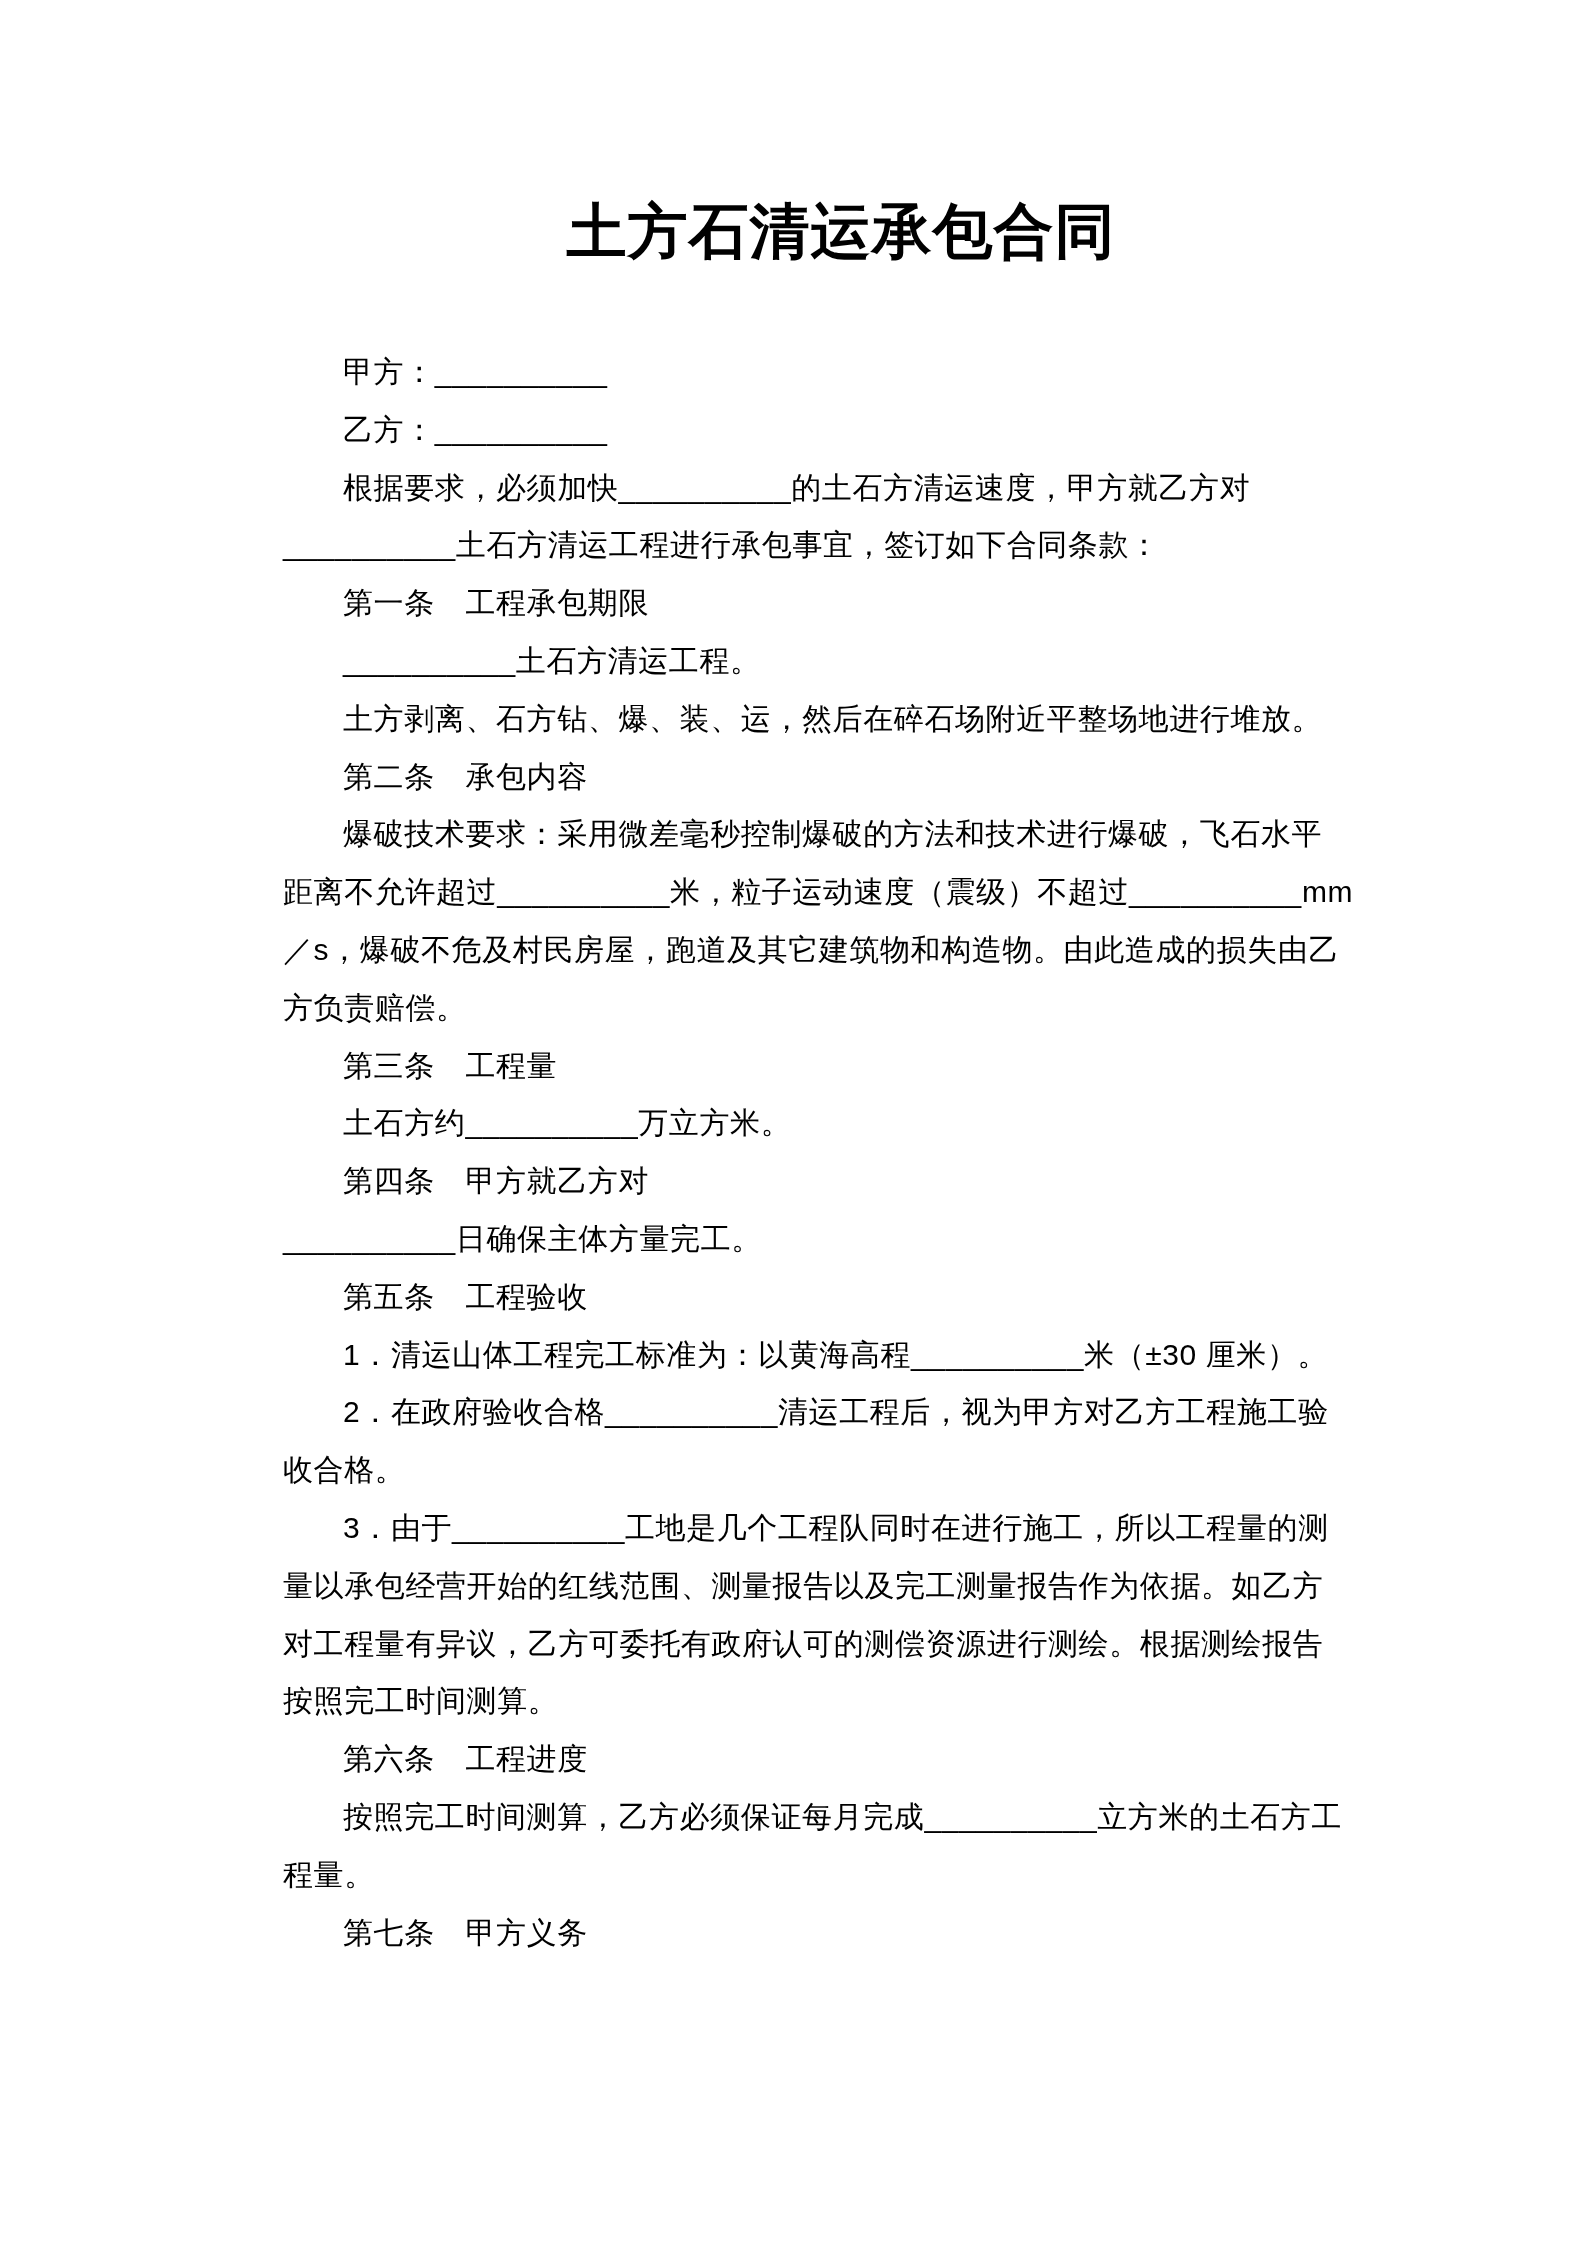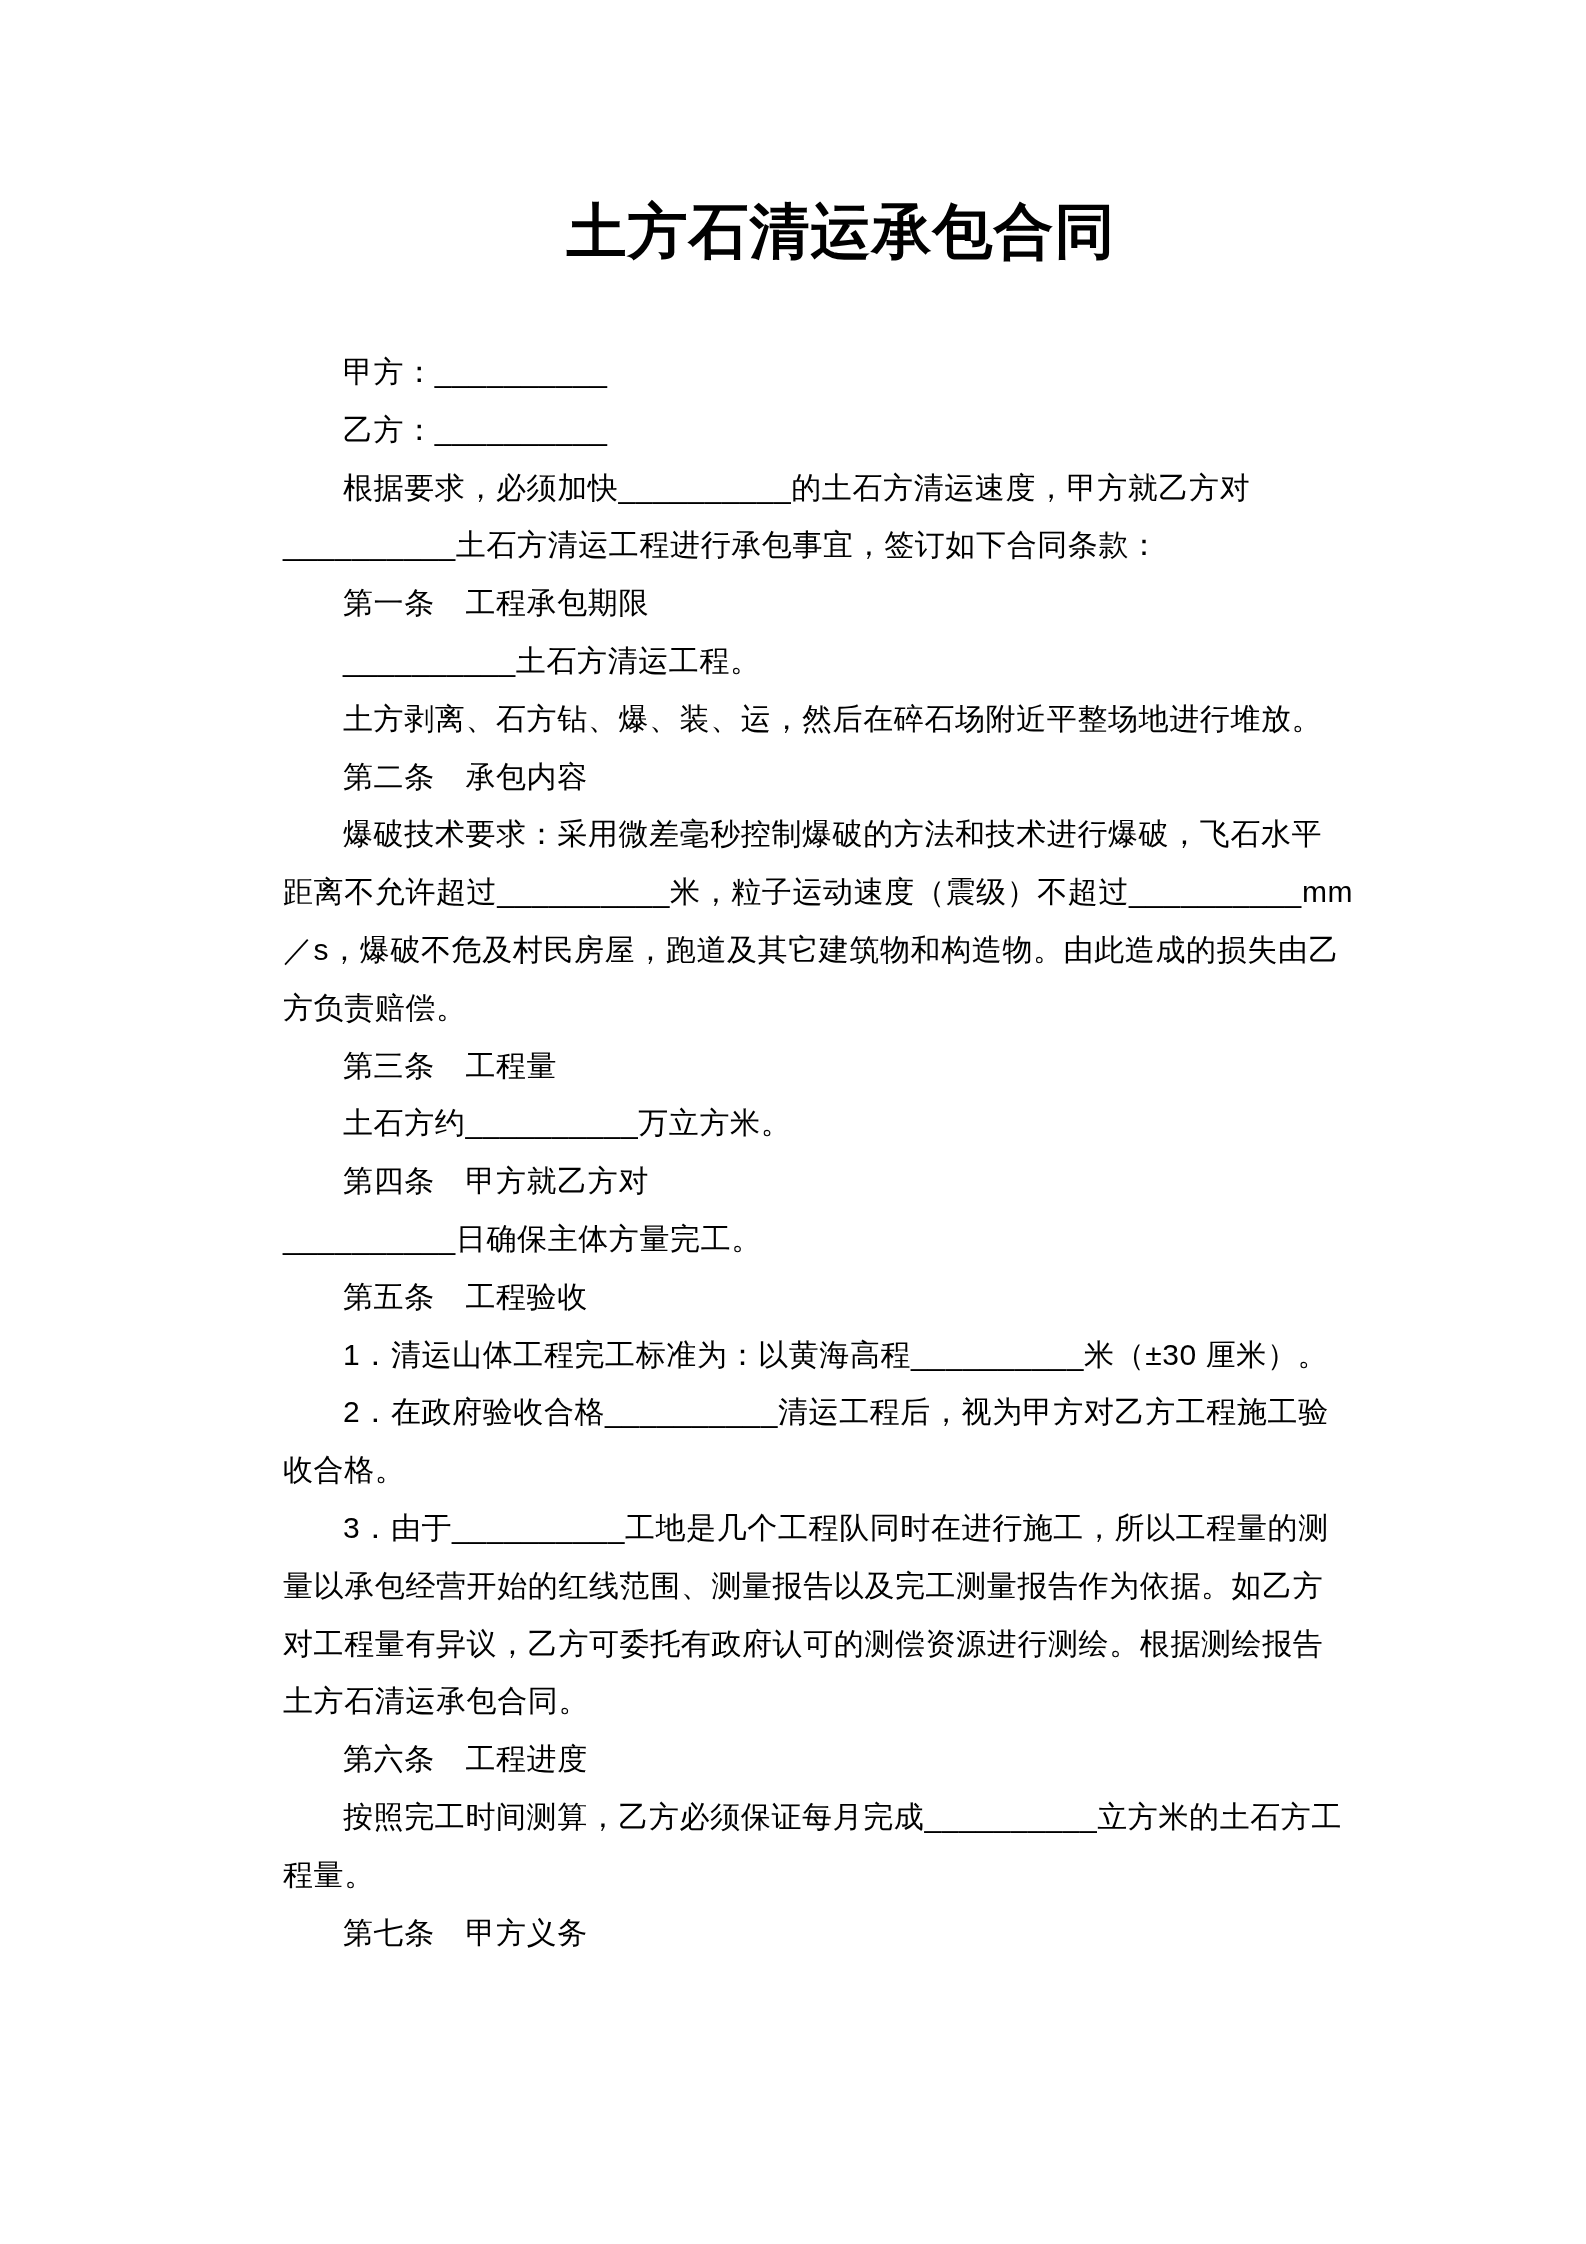--- a/index.html
+++ b/index.html
@@ -67,19 +67,19 @@
     <p class="ind">土石方约__________万立方米。</p>
     <p class="ind">第四条　甲方就乙方对</p>
     <p>__________日确保主体方量完工。</p>
     <p class="ind">第五条　工程验收</p>
     <p class="ind">1．清运山体工程完工标准为：以黄海高程__________米（±30 厘米）。</p>
     <p class="ind">2．在政府验收合格__________清运工程后，视为甲方对乙方工程施工验</p>
     <p>收合格。</p>
     <p class="ind">3．由于__________工地是几个工程队同时在进行施工，所以工程量的测</p>
     <p>量以承包经营开始的红线范围、测量报告以及完工测量报告作为依据。如乙方</p>
     <p>对工程量有异议，乙方可委托有政府认可的测偿资源进行测绘。根据测绘报告</p>
-    <p>土方石清运承包合同。</p>
+    <p>按照完工时间测算。</p>
     <p class="ind">第六条　工程进度</p>
     <p class="ind">按照完工时间测算，乙方必须保证每月完成__________立方米的土石方工</p>
     <p>程量。</p>
     <p class="ind">第七条　甲方义务</p>
   </div>
 </div>
 
 </body></html>

